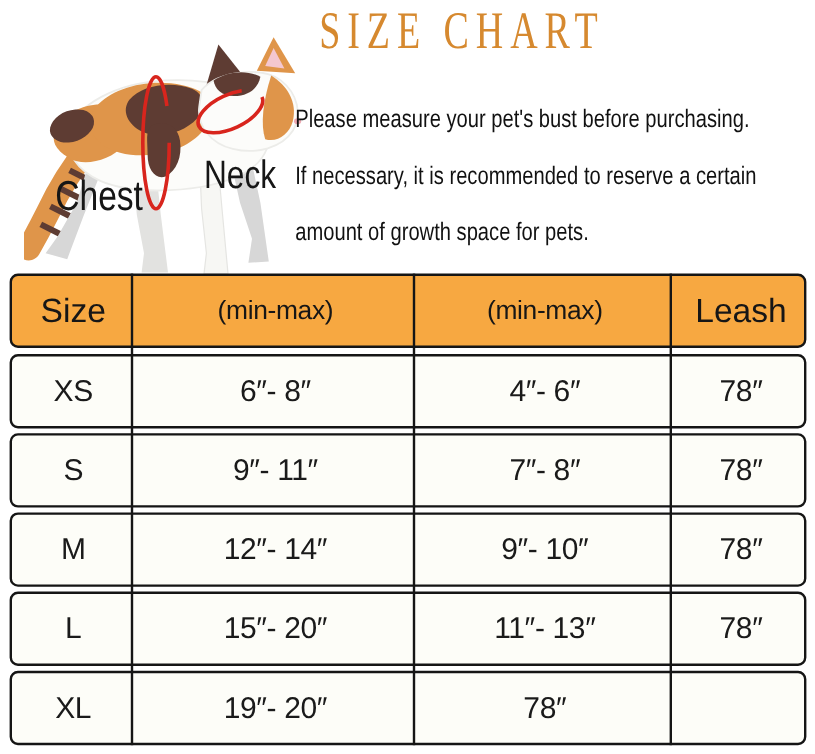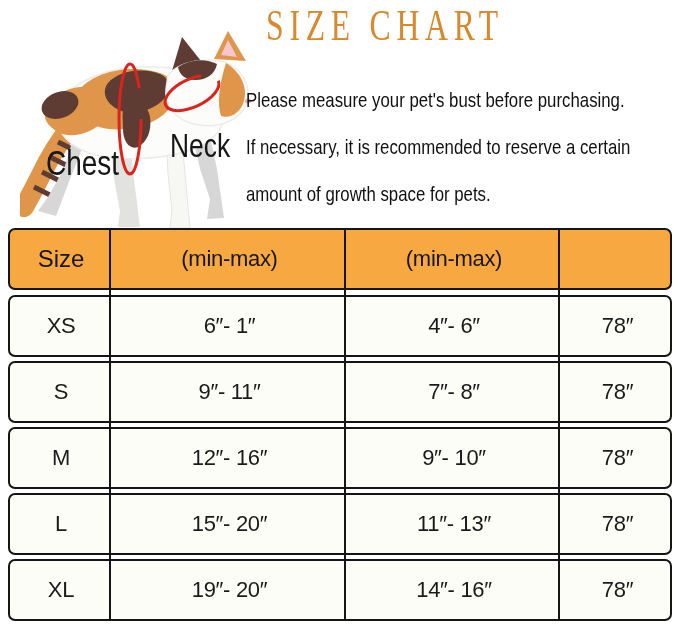--- a/index.html
+++ b/index.html
@@ -34,23 +34,23 @@
   .size-table { position:absolute; left:8px; top:228px; width:664px; height:393px; }
   .t-row {
     position:relative; display:grid;
     grid-template-columns:102px 235px 214px 113px;
     height:62px; margin-bottom:4px;
     border:2px solid #151515; border-radius:7px;
     background:#FDFDF8; align-items:center; text-align:center;
   }
   .t-row.header { background:#F7A841; margin-bottom:5px; }
   .t-row:last-child { margin-bottom:0; }
-  .cell { font-size:22px; letter-spacing:-0.3px; color:#1a1a1a; }
+  .cell { font-size:25px; letter-spacing:-0.3px; color:#1a1a1a; }
   .hcell { display:flex; flex-direction:column; justify-content:center; line-height:1.04; }
-  .hlabel-big { font-size:24px; }
+  .hlabel-big { font-size:28px; }
   .hlabel, .hsub { font-size:22px; letter-spacing:-0.3px; }
   .vline {
     position:absolute; top:0; height:393px; width:2px; background:#151515;
   }
   .vline.v1 { left:101px; }
   .vline.v2 { left:336px; }
   .vline.v3 { left:550px; }
 </style>
 </head>
 <body>
@@ -117,54 +117,56 @@
     <div class="t-row header">
       <div class="hcell">
         <span class="hlabel-big">Size</span>
       </div>
       <div class="hcell">
         <span class="hsub">(min-max)</span>
       </div>
       <div class="hcell">
         <span class="hsub">(min-max)</span>
       </div>
+      <div class="hcell">
+        <span class="hlabel-big">Leash</span>
+      </div>
     </div>
 
     <div class="t-row">
       <div class="cell">XS</div>
-      <div class="cell">6″- 1″</div>
+      <div class="cell">6″- 8″</div>
       <div class="cell">4″- 6″</div>
       <div class="cell">78″</div>
     </div>
 
     <div class="t-row">
       <div class="cell">S</div>
       <div class="cell">9″- 11″</div>
       <div class="cell">7″- 8″</div>
       <div class="cell">78″</div>
     </div>
 
     <div class="t-row">
       <div class="cell">M</div>
-      <div class="cell">12″- 16″</div>
+      <div class="cell">12″- 14″</div>
       <div class="cell">9″- 10″</div>
       <div class="cell">78″</div>
     </div>
 
     <div class="t-row">
       <div class="cell">L</div>
       <div class="cell">15″- 20″</div>
       <div class="cell">11″- 13″</div>
       <div class="cell">78″</div>
     </div>
 
     <div class="t-row">
       <div class="cell">XL</div>
       <div class="cell">19″- 20″</div>
-      <div class="cell">14″- 16″</div>
       <div class="cell">78″</div>
     </div>
 
     <div class="vline v1"></div>
     <div class="vline v2"></div>
     <div class="vline v3"></div>
   </div>
 
 </div>
 

